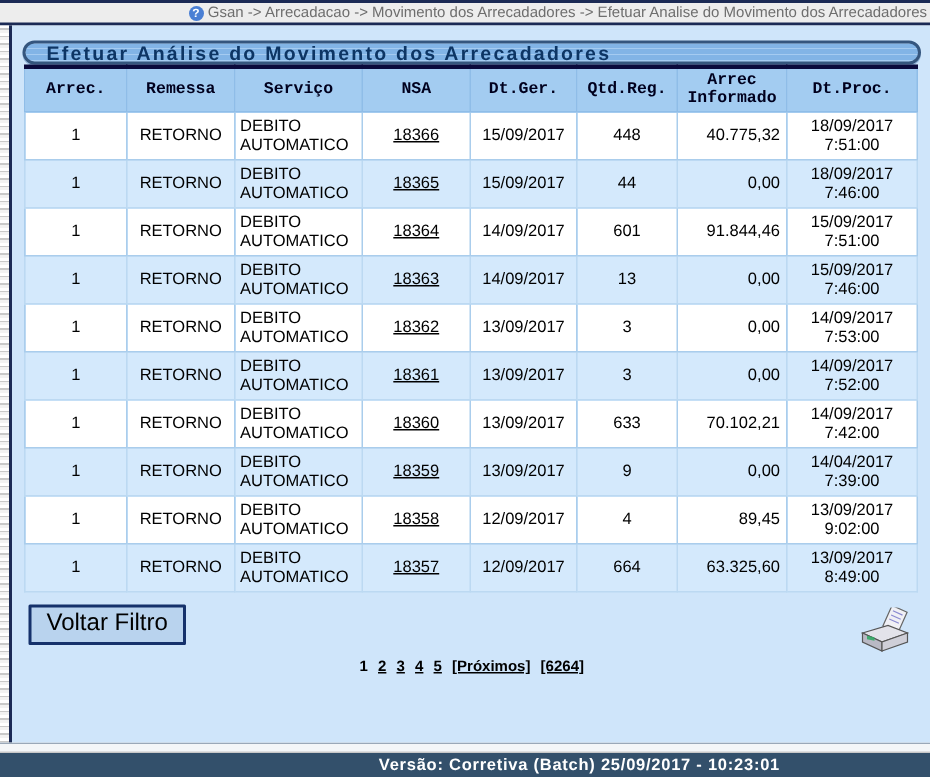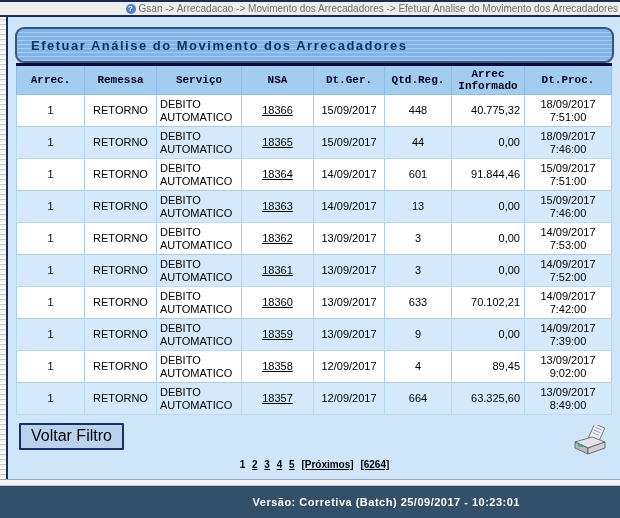--- a/index.html
+++ b/index.html
@@ -16,21 +16,21 @@
                display:inline-block; margin-right:3px; flex:0 0 auto; }
   .crumb-text { font-size:10px; color:#6e6e6e; white-space:nowrap; }
 
   
   .main { flex:1; display:flex; min-height:0; }
   .left-strip { width:8px; border-right:2px solid #1b2a55;
     background:repeating-linear-gradient(to bottom,#ffffff 0 2px,#c9c9c9 2px 3px,#f2f2f2 3px 5px); }
   .content { flex:1; background:#cfe5fa; padding:10px 4px 0 5px; position:relative; }
 
   
-  .title-box { height:36px; border:2px solid #35567e; border-radius:9px; margin:0 2px;
+  .title-box { height:16px; border:2px solid #35567e; border-radius:9px; margin:0 2px;
     background:repeating-linear-gradient(to bottom,#82b4e6 0 3px,#a5cbf1 3px 4px);
     display:flex; align-items:center; box-shadow:0 1px 0 #8fb4da; }
   .title-box span { font-size:13px; font-weight:bold; color:#0d3564; letter-spacing:1.5px; padding-left:14px; }
 
   .section-label { margin:9px 0 3px 3px; font-size:11px; font-weight:bold; color:#000; }
 
   
   table { border-collapse:collapse; margin-left:3px; width:595px;
           border-top:3px solid #0a0a3c; table-layout:fixed; }
   th { background:#a3ccf1; font-size:11px; font-weight:bold; color:#00001e;
@@ -51,21 +51,21 @@
          padding:2px 10px 3px 10px; cursor:pointer; }
   .printer { cursor:pointer; margin-top:2px; }
   .pagination { text-align:center; font-size:10px; font-weight:bold; margin-top:2px; }
   .pagination .pg { color:#000; margin:0 2px; }
   .pagination a.pg { text-decoration:underline; cursor:pointer; }
   .pagination .current { text-decoration:none; }
 
   
   .sep-line { height:1px; background:#9aa8b8; }
   .pre-footer { height:6px; background:#f4f6f8; border-bottom:1px solid #c8c8c8; }
-  .footer { height:32px; background:#33506b; display:flex; align-items:center;
+  .footer { height:16px; background:#33506b; display:flex; align-items:center;
             justify-content:flex-end; padding-right:100px; }
   .footer span { color:#fff; font-size:11px; font-weight:bold; letter-spacing:0.5px; }
 </style>
 </head>
 <body>
 
 <div class="screen">
 
   <div class="topline"></div>
 
@@ -179,21 +179,21 @@
               <td class="c">14/09/2017 7:42:00</td>
             </tr>
             <tr class="alt">
               <td class="c">1</td>
               <td class="c">RETORNO</td>
               <td class="l">DEBITO AUTOMATICO</td>
               <td class="c"><a>18359</a></td>
               <td class="c">13/09/2017</td>
               <td class="c">9</td>
               <td class="r">0,00</td>
-              <td class="c">14/09/2017 7:39:00</td>
+              <td class="c">14/04/2017 7:39:00</td>
             </tr>
             <tr>
               <td class="c">1</td>
               <td class="c">RETORNO</td>
               <td class="l">DEBITO AUTOMATICO</td>
               <td class="c"><a>18358</a></td>
               <td class="c">12/09/2017</td>
               <td class="c">4</td>
               <td class="r">89,45</td>
               <td class="c">13/09/2017 9:02:00</td>

